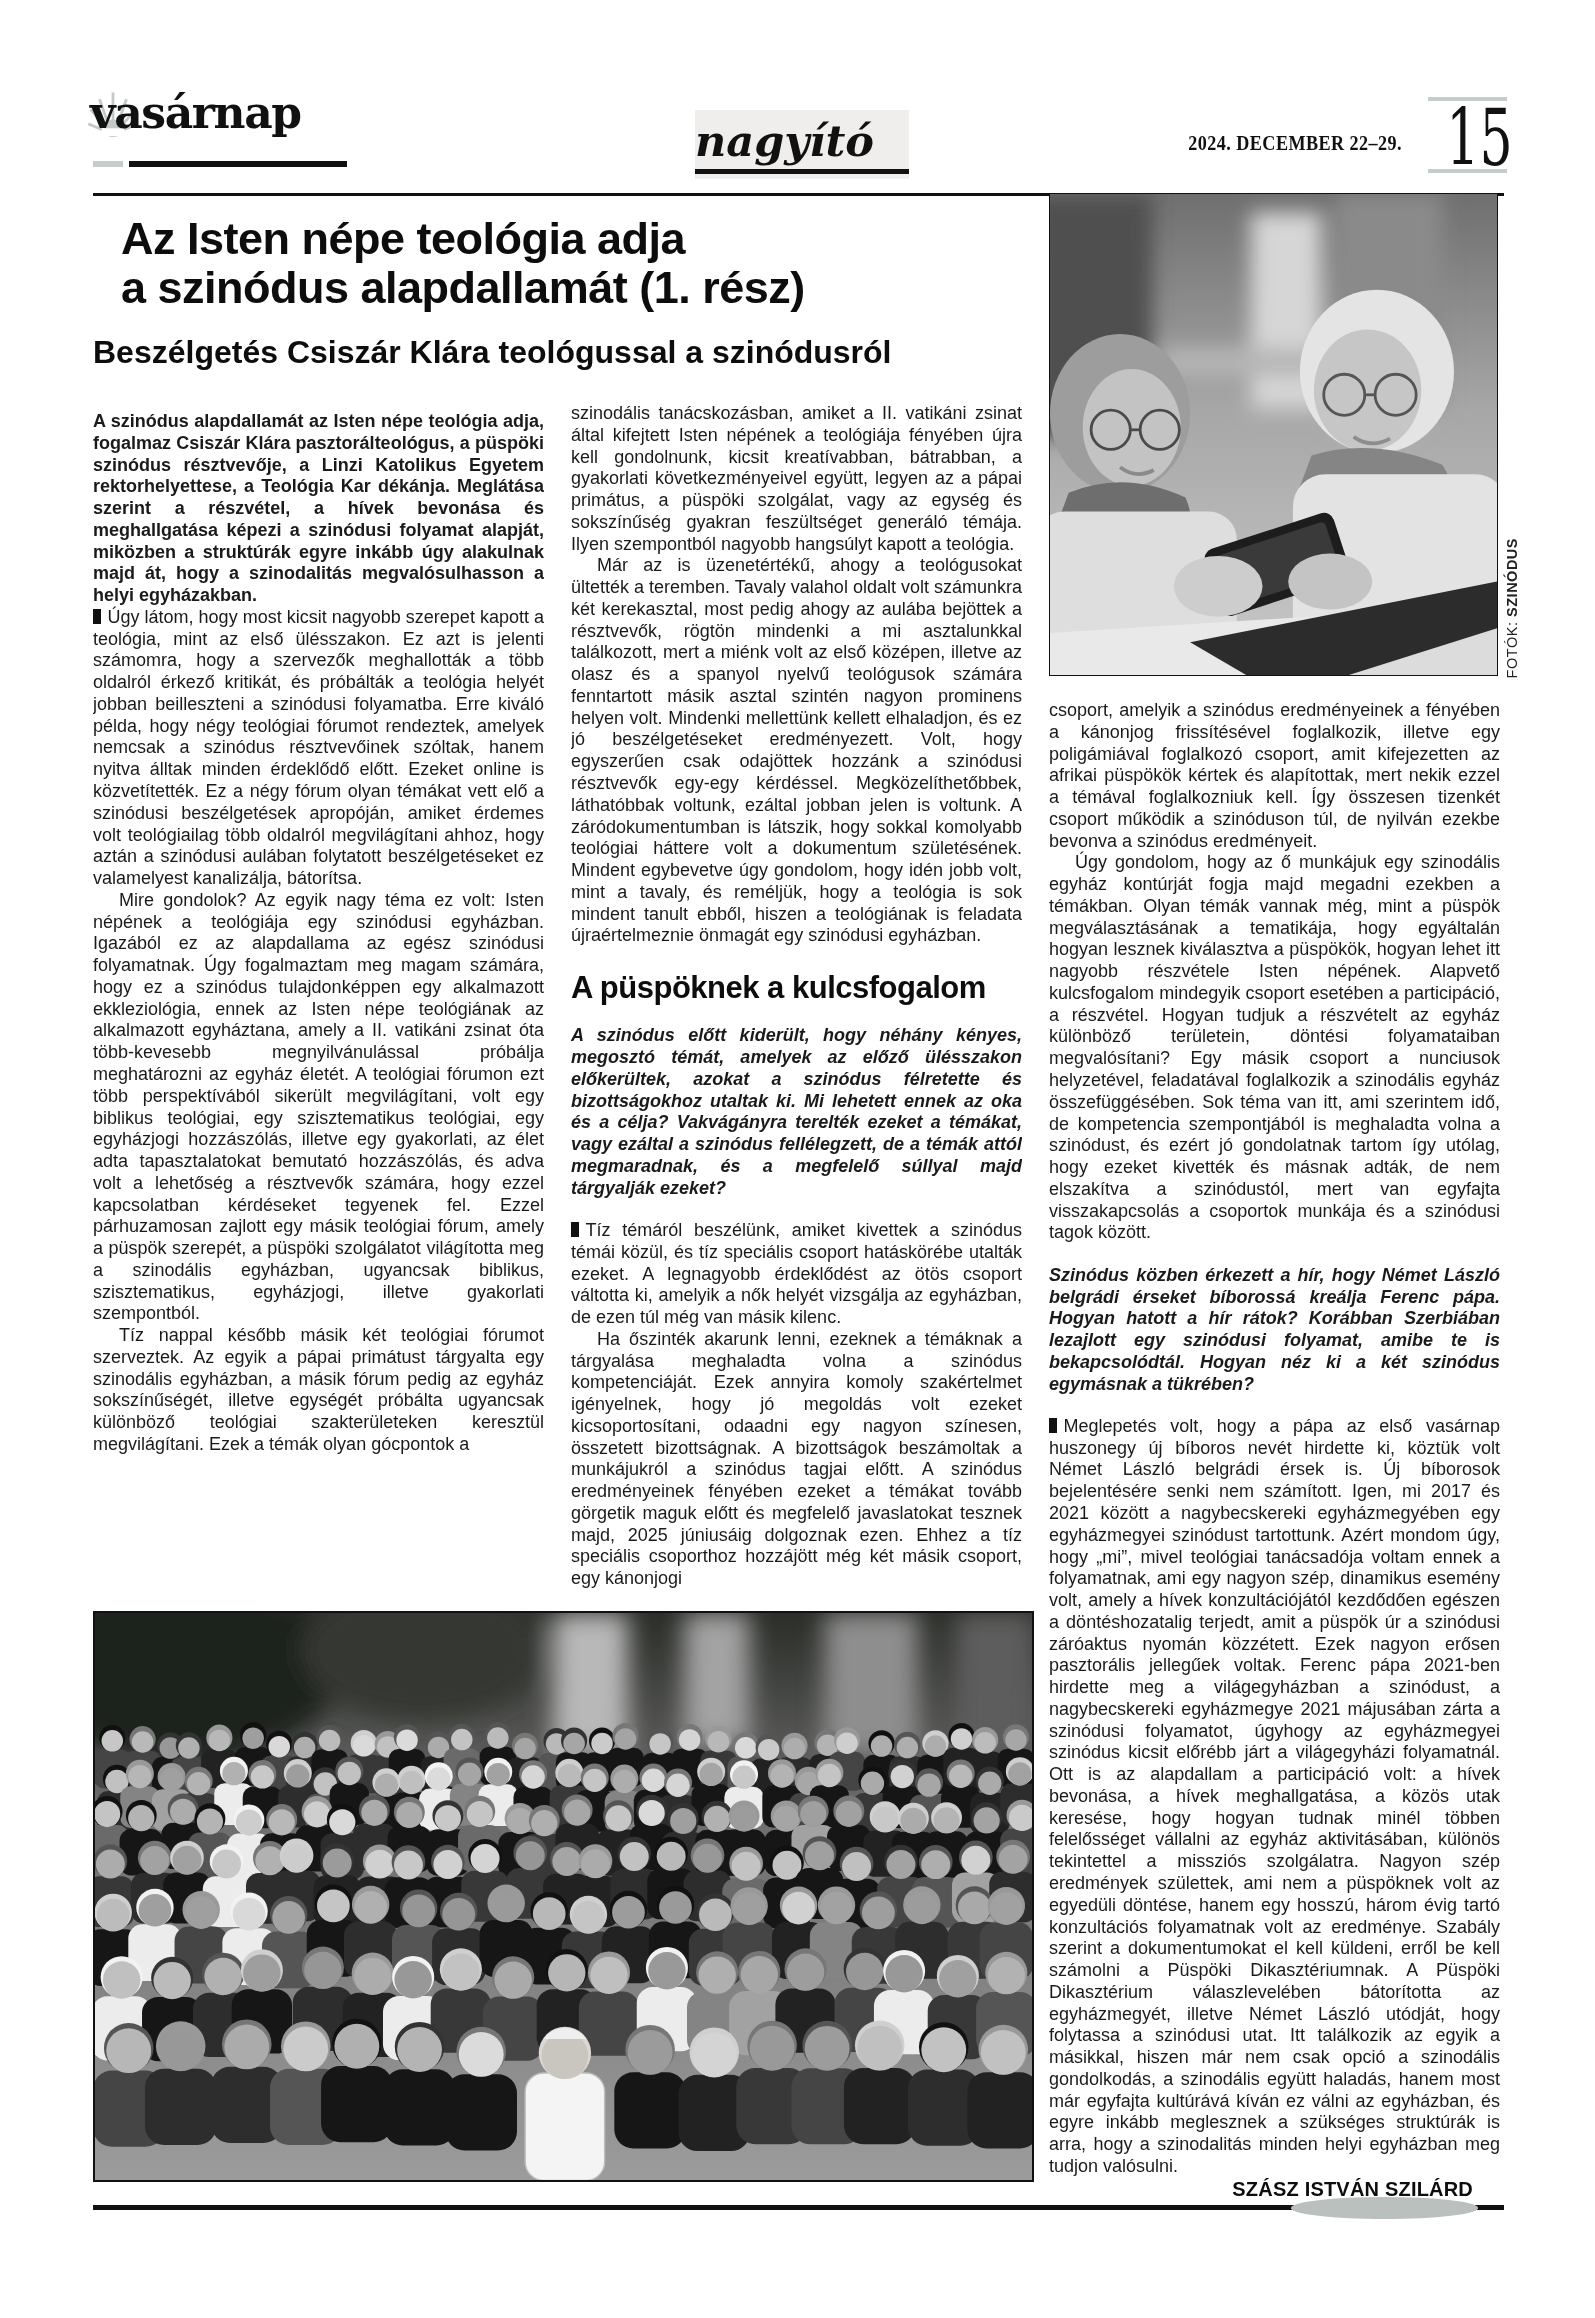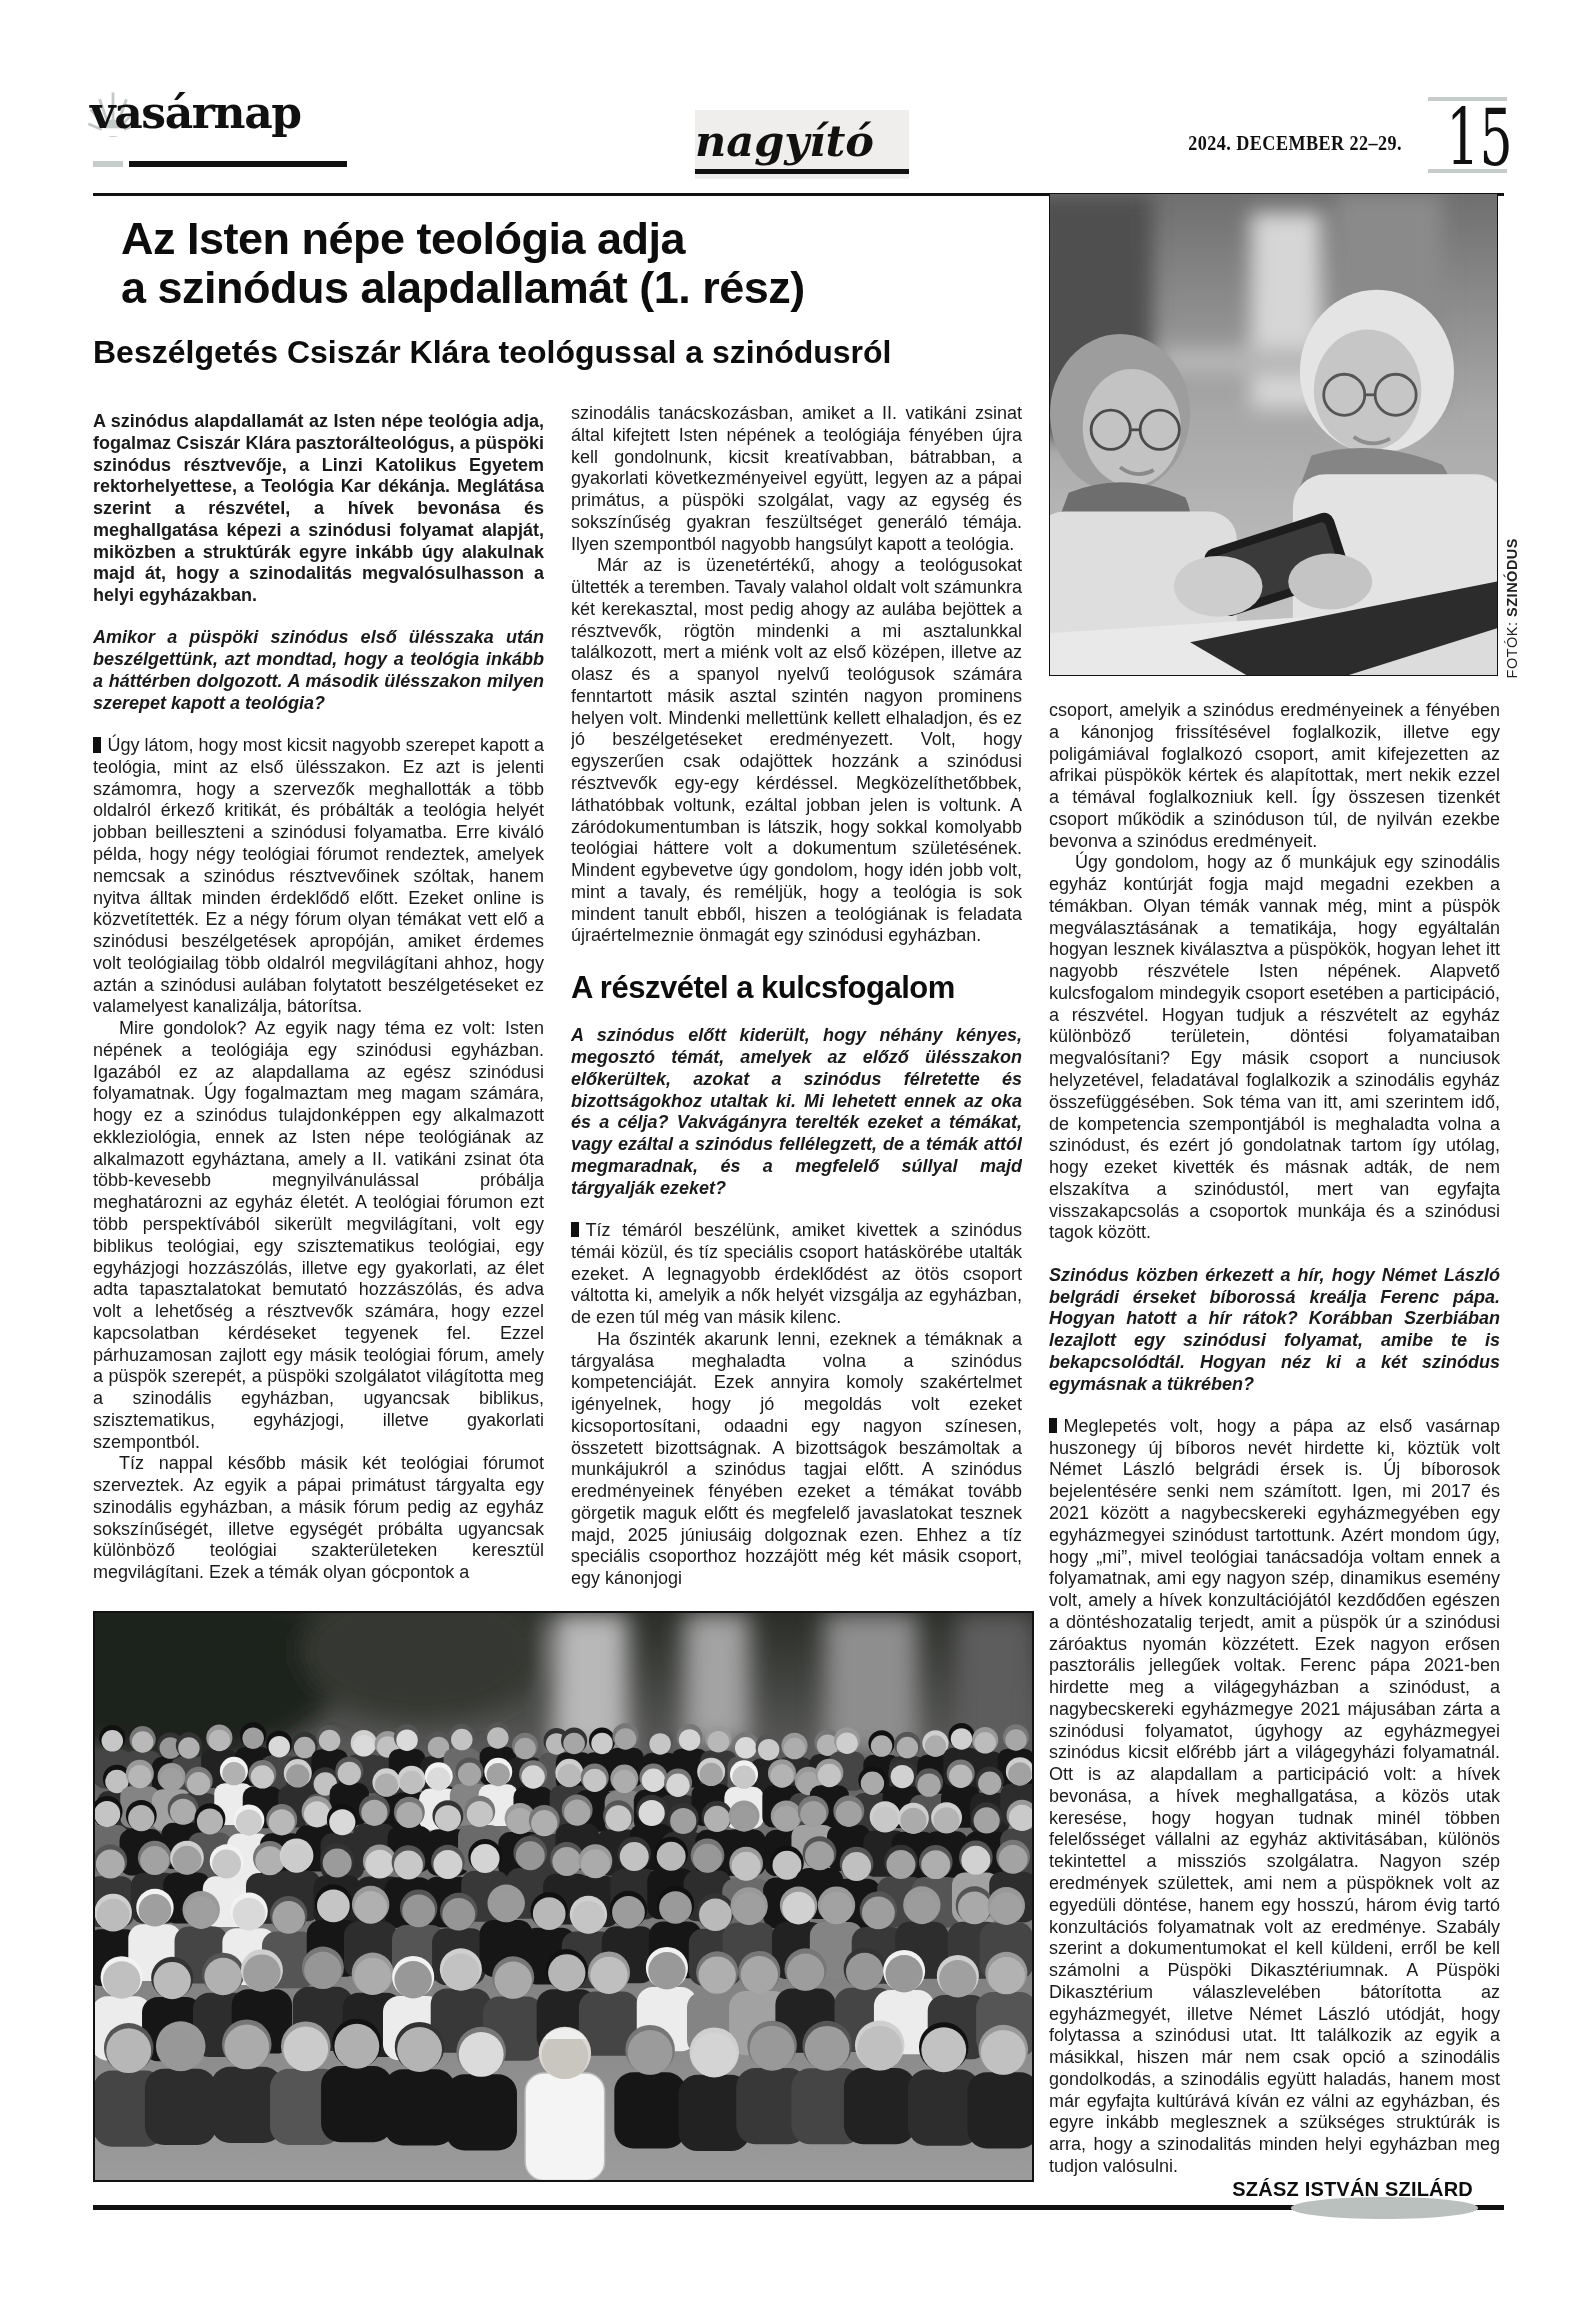--- a/index.html
+++ b/index.html
@@ -171,29 +171,28 @@
     <polygon points="300,960 957,830 957,1030 420,1030" fill="#2c2c2c"></polygon>
     <polygon points="640,1030 957,930 957,1030" fill="#dcdcdc"></polygon>
   </svg>
 </div>
 <div class="abs photo-credit">
   <span><i style="font-style:normal">FOTÓK: </i><b>SZINÓDUS</b></span>
 </div>
 
 <div class="abs col col1">
     <p class="p-lead">A szinódus alapdallamát az Isten népe teológia adja, fogalmaz Csiszár Klára pasztorálteológus, a püspöki szinódus résztvevője, a Linzi Katolikus Egyetem rektorhelyettese, a Teológia Kar dékánja. Meglátása szerint a részvétel, a hívek bevonása és meghallgatása képezi a szinódusi folyamat alapját, miközben a struktúrák egyre inkább úgy alakulnak majd át, hogy a szinodalitás megvalósulhasson a helyi egyházakban.</p>
-    <p class="p-q">Amikor a püspöki szinódus első ülésszaka után beszélgettünk, azt mondtad, hogy a teológia inkább a háttérben dolgozott. A második ülésszakon milyen szerepet kapott a teológia?</p>
     <p class="p-m">Úgy látom, hogy most kicsit nagyobb szerepet kapott a teológia, mint az első ülésszakon. Ez azt is jelenti számomra, hogy a szervezők meghallották a több oldalról érkező kritikát, és próbálták a teológia helyét jobban beilleszteni a szinódusi folyamatba. Erre kiváló példa, hogy négy teológiai fórumot rendeztek, amelyek nemcsak a szinódus résztvevőinek szóltak, hanem nyitva álltak minden érdeklődő előtt. Ezeket online is közvetítették. Ez a négy fórum olyan témákat vett elő a szinódusi beszélgetések apropóján, amiket érdemes volt teológiailag több oldalról megvilágítani ahhoz, hogy aztán a szinódusi aulában folytatott beszélgetéseket ez valamelyest kanalizálja, bátorítsa.</p>
     <p class="p-i">Mire gondolok? Az egyik nagy téma ez volt: Isten népének a teológiája egy szinódusi egyházban. Igazából ez az alapdallama az egész szinódusi folyamatnak. Úgy fogalmaztam meg magam számára, hogy ez a szinódus tulajdonképpen egy alkalmazott ekkleziológia, ennek az Isten népe teológiának az alkalmazott egyháztana, amely a II. vatikáni zsinat óta több-kevesebb megnyilvánulással próbálja meghatározni az egyház életét. A teológiai fórumon ezt több perspektívából sikerült megvilágítani, volt egy biblikus teológiai, egy szisztematikus teológiai, egy egyházjogi hozzászólás, illetve egy gyakorlati, az élet adta tapasztalatokat bemutató hozzászólás, és adva volt a lehetőség a résztvevők számára, hogy ezzel kapcsolatban kérdéseket tegyenek fel. Ezzel párhuzamosan zajlott egy másik teológiai fórum, amely a püspök szerepét, a püspöki szolgálatot világította meg a szinodális egyházban, ugyancsak biblikus, szisztematikus, egyházjogi, illetve gyakorlati szempontból.</p>
     <p class="p-i">Tíz nappal később másik két teológiai fórumot szerveztek. Az egyik a pápai primátust tárgyalta egy szinodális egyházban, a másik fórum pedig az egyház sokszínűségét, illetve egységét próbálta ugyancsak különböző teológiai szakterületeken keresztül megvilágítani. Ezek a témák olyan gócpontok a</p>
   </div>
 <div class="abs col col2">
     <p class="p-c">szinodális tanácskozásban, amiket a II. vatikáni zsinat által kifejtett Isten népének a teológiája fényében újra kell gondolnunk, kicsit kreatívabban, bátrabban, a gyakorlati következményeivel együtt, legyen az a pápai primátus, a püspöki szolgálat, vagy az egység és sokszínűség gyakran feszültséget generáló témája. Ilyen szempontból nagyobb hangsúlyt kapott a teológia.</p>
     <p class="p-i">Már az is üzenetértékű, ahogy a teológusokat ültették a teremben. Tavaly valahol oldalt volt számunkra két kerekasztal, most pedig ahogy az aulába bejöttek a résztvevők, rögtön mindenki a mi asztalunkkal találkozott, mert a miénk volt az első középen, illetve az olasz és a spanyol nyelvű teológusok számára fenntartott másik asztal szintén nagyon prominens helyen volt. Mindenki mellettünk kellett elhaladjon, és ez jó beszélgetéseket eredményezett. Volt, hogy egyszerűen csak odajöttek hozzánk a szinódusi résztvevők egy-egy kérdéssel. Megközelíthetőbbek, láthatóbbak voltunk, ezáltal jobban jelen is voltunk. A záródokumentumban is látszik, hogy sokkal komolyabb teológiai háttere volt a dokumentum születésének. Mindent egybevetve úgy gondolom, hogy idén jobb volt, mint a tavaly, és reméljük, hogy a teológia is sok mindent tanult ebből, hiszen a teológiának is feladata újraértelmeznie önmagát egy szinódusi egyházban.</p>
-    <h2 class="p-h">A részvétel a kulcsfogalom</h2>
+    <h2 class="p-h">A püspöknek a kulcsfogalom</h2>
     <p class="p-q">A szinódus előtt kiderült, hogy néhány kényes, megosztó témát, amelyek az előző ülésszakon előkerültek, azokat a szinódus félretette és bizottságokhoz utaltak ki. Mi lehetett ennek az oka és a célja? Vakvágányra terelték ezeket a témákat, vagy ezáltal a szinódus fellélegzett, de a témák attól megmaradnak, és a megfelelő súllyal majd tárgyalják ezeket?</p>
     <p class="p-m">Tíz témáról beszélünk, amiket kivettek a szinódus témái közül, és tíz speciális csoport hatáskörébe utalták ezeket. A legnagyobb érdeklődést az ötös csoport váltotta ki, amelyik a nők helyét vizsgálja az egyházban, de ezen túl még van másik kilenc.</p>
     <p class="p-i">Ha őszinték akarunk lenni, ezeknek a témáknak a tárgyalása meghaladta volna a szinódus kompetenciáját. Ezek annyira komoly szakértelmet igényelnek, hogy jó megoldás volt ezeket kicsoportosítani, odaadni egy nagyon színesen, összetett bizottságnak. A bizottságok beszámoltak a munkájukról a szinódus tagjai előtt. A szinódus eredményeinek fényében ezeket a témákat tovább görgetik maguk előtt és megfelelő javaslatokat tesznek majd, 2025 júniusáig dolgoznak ezen. Ehhez a tíz speciális csoporthoz hozzájött még két másik csoport, egy kánonjogi</p>
   </div>
 <div class="abs col col3">
 <p class="p-c">csoport, amelyik a szinódus eredményeinek a fényében a kánonjog frissítésével foglalkozik, illetve egy poligámiával foglalkozó csoport, amit kifejezetten az afrikai püspökök kértek és alapítottak, mert nekik ezzel a témával foglalkozniuk kell. Így összesen tizenkét csoport működik a szinóduson túl, de nyilván ezekbe bevonva a szinódus eredményeit.</p>
     <p class="p-i">Úgy gondolom, hogy az ő munkájuk egy szinodális egyház kontúrját fogja majd megadni ezekben a témákban. Olyan témák vannak még, mint a püspök megválasztásának a tematikája, hogy egyáltalán hogyan lesznek kiválasztva a püspökök, hogyan lehet itt nagyobb részvétele Isten népének. Alapvető kulcsfogalom mindegyik csoport esetében a participáció, a részvétel. Hogyan tudjuk a részvételt az egyház különböző területein, döntési folyamataiban megvalósítani? Egy másik csoport a nunciusok helyzetével, feladatával foglalkozik a szinodális egyház összefüggésében. Sok téma van itt, ami szerintem idő, de kompetencia szempontjából is meghaladta volna a szinódust, és ezért jó gondolatnak tartom így utólag, hogy ezeket kivették és másnak adták, de nem elszakítva a szinódustól, mert van egyfajta visszakapcsolás a csoportok munkája és a szinódusi tagok között.</p>
     <p class="p-q">Szinódus közben érkezett a hír, hogy Német László belgrádi érseket bíborossá kreálja Ferenc pápa. Hogyan hatott a hír rátok? Korábban Szerbiában lezajlott egy szinódusi folyamat, amibe te is bekapcsolódtál. Hogyan néz ki a két szinódus egymásnak a tükrében?</p>
     <p class="p-m">Meglepetés volt, hogy a pápa az első vasárnap huszonegy új bíboros nevét hirdette ki, köztük volt Német László belgrádi érsek is. Új bíborosok bejelentésére senki nem számított. Igen, mi 2017 és 2021 között a nagybecskereki egyházmegyében egy egyházmegyei szinódust tartottunk. Azért mondom úgy, hogy „mi”, mivel teológiai tanácsadója voltam ennek a folyamatnak, ami egy nagyon szép, dinamikus esemény volt, amely a hívek konzultációjától kezdődően egészen a döntéshozatalig terjedt, amit a püspök úr a szinódusi záróaktus nyomán közzétett. Ezek nagyon erősen pasztorális jellegűek voltak. Ferenc pápa 2021-ben hirdette meg a világegyházban a szinódust, a nagybecskereki egyházmegye 2021 májusában zárta a szinódusi folyamatot, úgyhogy az egyházmegyei szinódus kicsit előrébb járt a világegyházi folyamatnál. Ott is az alapdallam a participáció volt: a hívek bevonása, a hívek meghallgatása, a közös utak keresése, hogy hogyan tudnak minél többen felelősséget vállalni az egyház aktivitásában, különös tekintettel a missziós szolgálatra. Nagyon szép eredmények születtek, ami nem a püspöknek volt az egyedüli döntése, hanem egy hosszú, három évig tartó konzultációs folyamatnak volt az eredménye. Szabály szerint a dokumentumokat el kell küldeni, erről be kell számolni a Püspöki Dikasztériumnak. A Püspöki Dikasztérium válaszlevelében bátorította az egyházmegyét, illetve Német László utódját, hogy folytassa a szinódusi utat. Itt találkozik az egyik a másikkal, hiszen már nem csak opció a szinodális gondolkodás, a szinodális együtt haladás, hanem most már egyfajta kultúrává kíván ez válni az egyházban, és egyre inkább meglesznek a szükséges struktúrák is arra, hogy a szinodalitás minden helyi egyházban meg tudjon valósulni.</p>
     <div class="byline">SZÁSZ ISTVÁN SZILÁRD</div>

